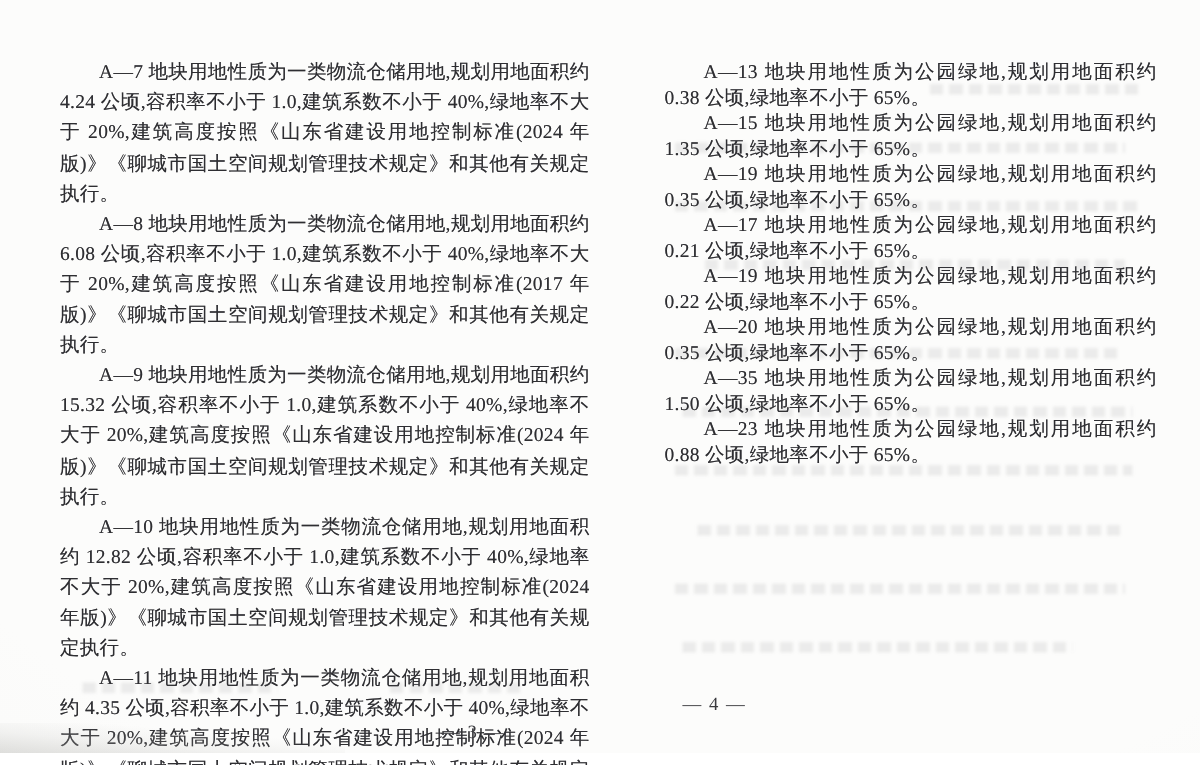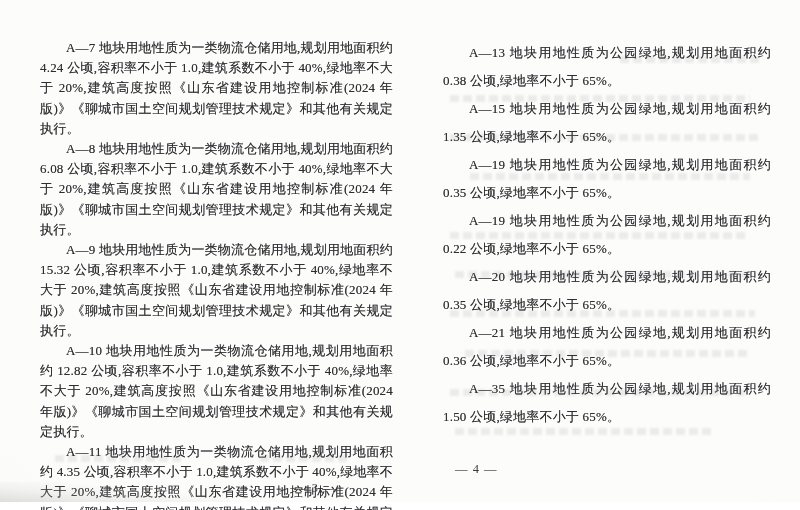--- a/index.html
+++ b/index.html
@@ -29,21 +29,21 @@
   .para-list p.para {
     margin: 0;
     text-indent: 2em;
     text-align: justify;
     font-size: 13px;
     letter-spacing: 0.2px;
     color: #2e2e32;
     text-shadow: 0 0 0.4px rgba(46,46,50,0.55);
   }
   .page-left  .para-list p.para { line-height: 20.2px; }
-  .page-right .para-list p.para { line-height: 28px; font-family: Liberation Serif, serif; }
+  .page-right .para-list p.para { line-height: 17px; font-family: Liberation Serif, serif; }
   .page-number {
     position: absolute;
     font-size: 12.5px;
     letter-spacing: 1px;
     color: #3a3a3e;
     white-space: nowrap;
   }
   .page-number-3 { left: 294px; top: 481px; }
   .page-number-4 { left: 455px; top: 462px; }
   
@@ -78,36 +78,37 @@
   }
 </style>
 </head>
 <body>
 
 <div class="sheet">
 
   <div class="page page-left">
     <div class="para-list">
         <p class="para">A—7 地块用地性质为一类物流仓储用地,规划用地面积约 4.24 公顷,容积率不小于 1.0,建筑系数不小于 40%,绿地率不大于 20%,建筑高度按照《山东省建设用地控制标准(2024 年版)》《聊城市国土空间规划管理技术规定》和其他有关规定执行。</p>
-        <p class="para">A—8 地块用地性质为一类物流仓储用地,规划用地面积约 6.08 公顷,容积率不小于 1.0,建筑系数不小于 40%,绿地率不大于 20%,建筑高度按照《山东省建设用地控制标准(2024 年版)》《聊城市国土空间规划管理技术规定》和其他有关规定执行。</p>
+        <p class="para">A—8 地块用地性质为一类物流仓储用地,规划用地面积约 6.08 公顷,容积率不小于 1.0,建筑系数不小于 40%,绿地率不大于 20%,建筑高度按照《山东省建设用地控制标准(2017 年版)》《聊城市国土空间规划管理技术规定》和其他有关规定执行。</p>
         <p class="para">A—9 地块用地性质为一类物流仓储用地,规划用地面积约 15.32 公顷,容积率不小于 1.0,建筑系数不小于 40%,绿地率不大于 20%,建筑高度按照《山东省建设用地控制标准(2024 年版)》《聊城市国土空间规划管理技术规定》和其他有关规定执行。</p>
         <p class="para">A—10 地块用地性质为一类物流仓储用地,规划用地面积约 12.82 公顷,容积率不小于 1.0,建筑系数不小于 40%,绿地率不大于 20%,建筑高度按照《山东省建设用地控制标准(2024 年版)》《聊城市国土空间规划管理技术规定》和其他有关规定执行。</p>
         <p class="para">A—11 地块用地性质为一类物流仓储用地,规划用地面积约 4.35 公顷,容积率不小于 1.0,建筑系数不小于 40%,绿地率不大于 20%,建筑高度按照《山东省建设用地控制标准(2024 年版)》《聊城市国土空间规划管理技术规定》和其他有关规定执行。</p>
       </div>
   </div>
 
   <div class="page page-right">
     <div class="para-list">
         <p class="para">A—13 地块用地性质为公园绿地,规划用地面积约 0.38 公顷,绿地率不小于 65%。</p>
         <p class="para">A—15 地块用地性质为公园绿地,规划用地面积约 1.35 公顷,绿地率不小于 65%。</p>
         <p class="para">A—19 地块用地性质为公园绿地,规划用地面积约 0.35 公顷,绿地率不小于 65%。</p>
+        <p class="para">A—17 地块用地性质为公园绿地,规划用地面积约 0.21 公顷,绿地率不小于 65%。</p>
         <p class="para">A—19 地块用地性质为公园绿地,规划用地面积约 0.22 公顷,绿地率不小于 65%。</p>
         <p class="para">A—20 地块用地性质为公园绿地,规划用地面积约 0.35 公顷,绿地率不小于 65%。</p>
-        <p class="para">A—21 地块用地性质为公园绿地,规划用地面积约 0.36 公顷,绿地率不小于 65%。</p>
         <p class="para">A—35 地块用地性质为公园绿地,规划用地面积约 1.50 公顷,绿地率不小于 65%。</p>
+        <p class="para">A—23 地块用地性质为公园绿地,规划用地面积约 0.88 公顷,绿地率不小于 65%。</p>
       </div>
   </div>
 
   <div class="page-number page-number-3">— 3 —</div>
 
   <div class="page-number page-number-4">— 4 —</div>
 
   <div class="smudge s1"></div>
   <div class="smudge s2"></div>
   <div class="smudge s3"></div>

